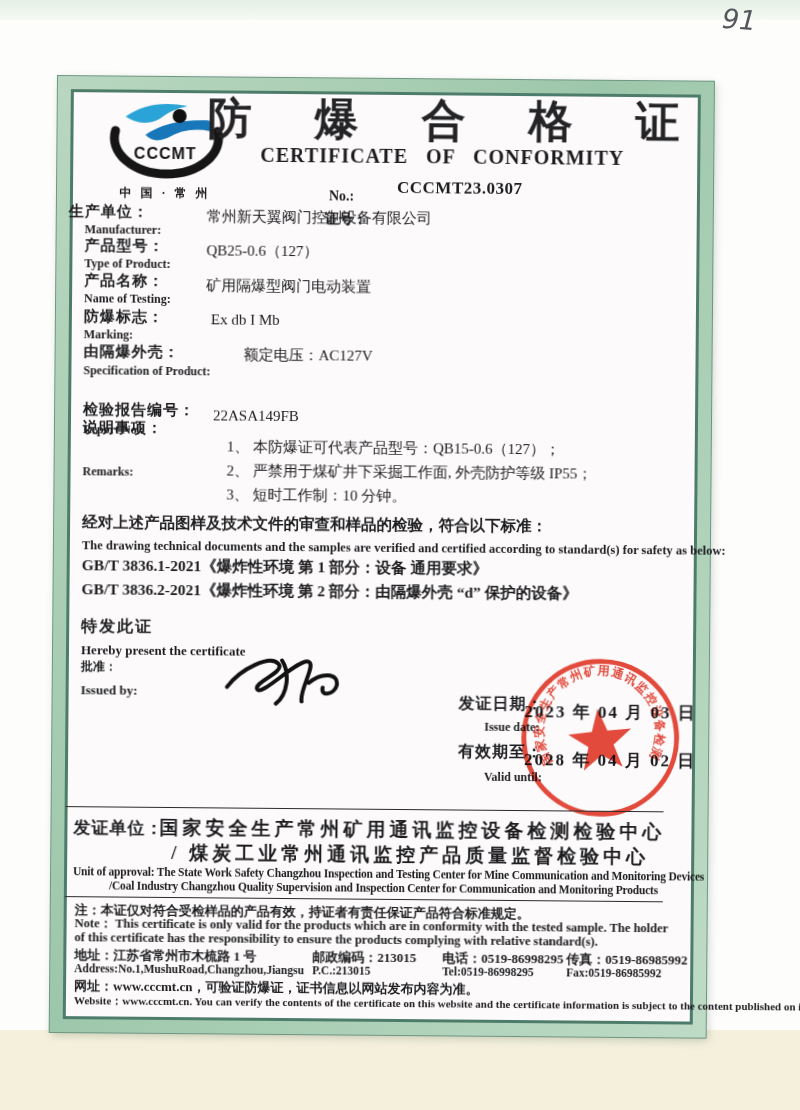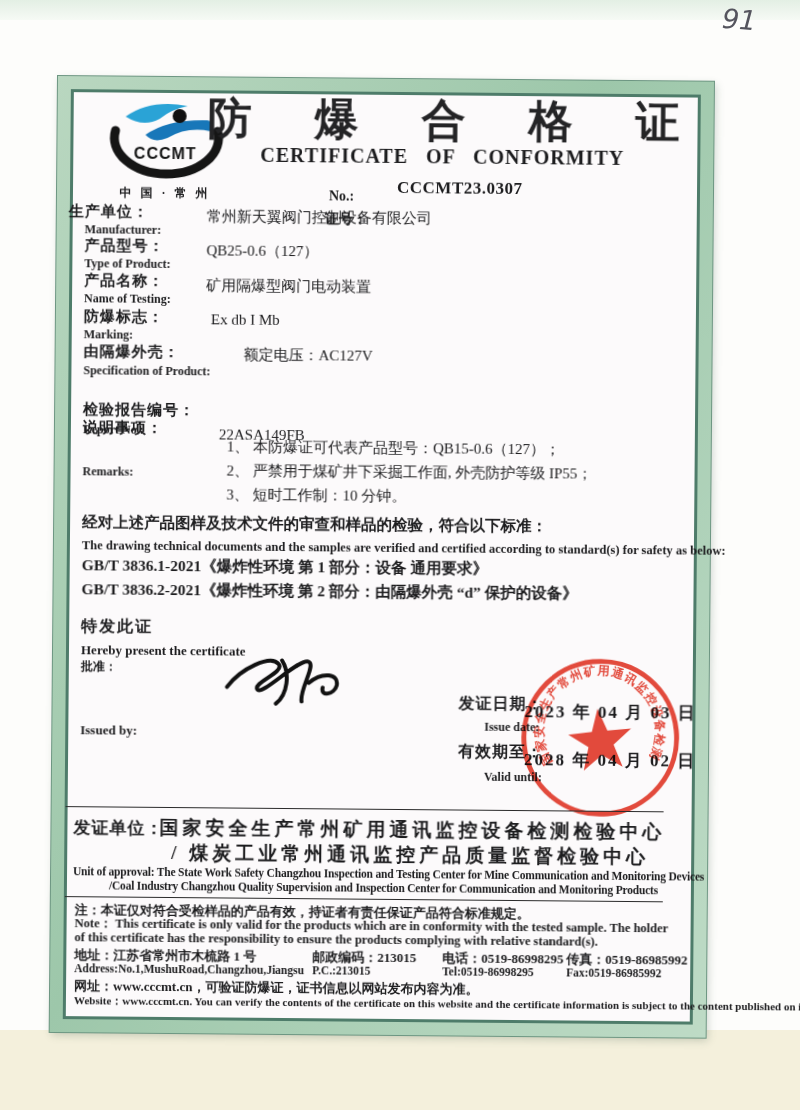--- a/index.html
+++ b/index.html
@@ -93,37 +93,37 @@
     <div class="abs zh-label" style="left:28px;top:231px;">防爆标志：</div>
     <div class="abs en-label" style="left:28px;top:251px;">Marking:</div>
     <div class="abs value" style="left:155px;top:234px;">Ex db I Mb</div>
 
     <div class="abs zh-label" style="left:28px;top:266px;">由隔爆外壳：</div>
     <div class="abs en-label" style="left:28px;top:287px;">Specification of Product:</div>
     <div class="abs value" style="left:188px;top:268px;">额定电压：AC127V</div>
 
     <div class="abs zh-label" style="left:28px;top:324px;">检验报告编号：</div>
     <div class="abs en-label" style="left:28px;top:346px;">Report No.:</div>
-    <div class="abs value" style="left:164px;top:330px;margin-top:19px;">22ASA149FB</div>
+    <div class="abs value" style="left:158px;top:330px;">22ASA149FB</div>
 
     <div class="abs zh-label" style="left:28px;top:342px;">说明事项：</div>
     <div class="abs en-label" style="left:28px;top:388px;">Remarks:</div>
     <div class="abs value" style="left:172px;top:360px;">1、 本防爆证可代表产品型号：QB15-0.6（127）；</div>
     <div class="abs value" style="left:172px;top:384px;">2、 严禁用于煤矿井下采掘工作面, 外壳防护等级 IP55；</div>
     <div class="abs value" style="left:172px;top:408px;">3、 短时工作制：10 分钟。</div>
 
     <div class="abs" style="left:28px;top:436px;font-size:15.5px;font-weight:700;">经对上述产品图样及技术文件的审查和样品的检验，符合以下标准：</div>
     <div class="abs" style="left:28px;top:462px;font-size:12.5px;font-weight:600;">The drawing technical documents and the samples are verified and certified according to standard(s) for safety as below:</div>
     <div class="abs" style="left:28px;top:479px;font-size:15.5px;font-weight:600;">GB/T 3836.1-2021《爆炸性环境 第 1 部分：设备 通用要求》</div>
     <div class="abs" style="left:28px;top:503px;font-size:15.5px;font-weight:600;">GB/T 3836.2-2021《爆炸性环境 第 2 部分：由隔爆外壳 “d” 保护的设备》</div>
 
     <div class="abs" style="left:28px;top:540px;font-size:16px;font-weight:700;letter-spacing:2px;">特发此证</div>
     <div class="abs" style="left:28px;top:566px;font-size:13px;font-weight:700;">Hereby present the certificate</div>
     <div class="abs" style="left:28px;top:582px;font-size:12px;font-weight:700;">批准：</div>
-    <div class="abs" style="left:28px;top:606px;font-size:13px;font-weight:700;margin-top:40px;">Issued by:</div>
+    <div class="abs" style="left:28px;top:606px;font-size:13px;font-weight:700;">Issued by:</div>
 
     <svg class="abs sig" width="150" height="70" viewBox="0 0 120 60">
       <path d="M8 38 C20 22 45 10 52 18 C58 25 30 34 34 40 C38 46 70 12 78 16 C84 19 70 40 72 50
                M55 15 C62 26 60 44 50 52 M78 34 C90 24 104 26 102 36 C100 44 88 46 90 38" fill="none" stroke="#121212" stroke-width="3.4" stroke-linecap="round" stroke-linejoin="round"></path>
     </svg>
 
     <div class="abs zh-label" style="left:406px;top:614px;font-size:16px;">发证日期：</div>
     <div class="abs en-label" style="left:432px;top:640px;">Issue date:</div>
     <div class="abs date-val" style="left:472px;top:620px;">2023 年 04 月 03 日</div>
     <div class="abs zh-label" style="left:406px;top:662px;font-size:16px;">有效期至：</div>

